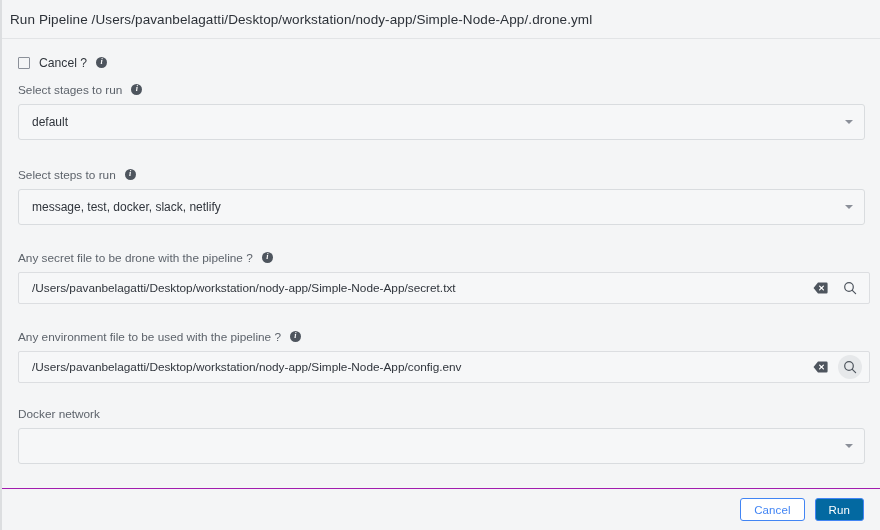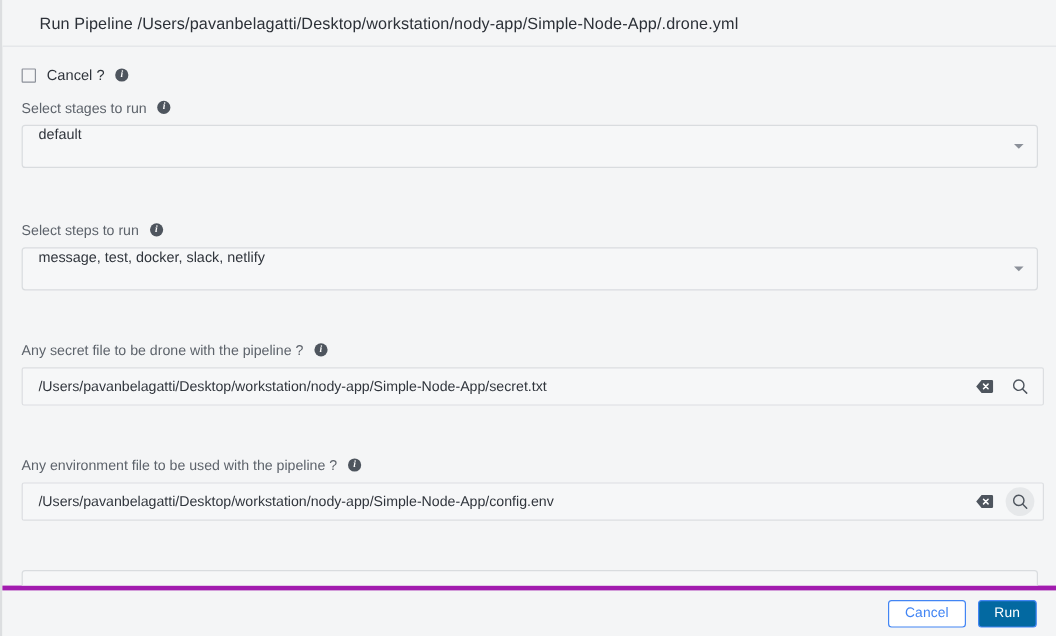--- a/index.html
+++ b/index.html
@@ -26,21 +26,21 @@
     flex-direction: column;
   }
 
   
   .dialog-header {
     height: 39px;
     min-height: 39px;
     box-sizing: border-box;
     display: flex;
     align-items: center;
-    padding: 0 31px;
+    padding: 0 8px;
     background: #f4f5f6;
     border-bottom: 1px solid #e2e4e6;
   }
   .dialog-title {
     font-size: 13.5px;
     color: #2c3138;
     letter-spacing: 0.1px;
     white-space: nowrap;
   }
 
@@ -75,21 +75,21 @@
 
   .field-label {
     font-size: 11.8px;
     color: #5d636b;
     display: flex;
     align-items: center;
     margin-bottom: 7px;
     line-height: 14px;
   }
   .field-block {
-    margin-bottom: 21px;
+    margin-bottom: 4px;
   }
 
   .info-icon {
     display: inline-flex;
     align-items: center;
     justify-content: center;
     width: 11px;
     height: 11px;
     border-radius: 50%;
     background: #4e555e;
@@ -108,21 +108,21 @@
 
   
   .select-ctl {
     position: relative;
     height: 36px;
     box-sizing: border-box;
     background: #f6f7f8;
     border: 1px solid #d9dcdf;
     border-radius: 3px;
     display: flex;
-    align-items: flex-start;
+    align-items: center;
     padding: 0 26px 0 13px;
     width: 847px;
   }
   .select-ctl.tall {
     height: 36px;
   }
   .select-value {
     font-size: 12px;
     color: #30353c;
     white-space: nowrap;
@@ -181,21 +181,21 @@
     background: #e6e8ea;
   }
   .clear-icon svg { display: block; }
   .search-icon svg { display: block; }
 
   
   .dialog-footer {
     height: 42px;
     min-height: 42px;
     box-sizing: border-box;
-    border-top: 4px solid #a21caf;
+    border-top: 1px solid #a21caf;
     display: flex;
     align-items: center;
     justify-content: flex-end;
     padding: 0 16px;
     gap: 10px;
     background: #f4f5f6;
   }
   .btn {
     font-size: 11.5px;
     border-radius: 3px;
@@ -327,20 +327,23 @@
               </svg>
             </span>
           </div>
         </div>
       </div>
     </div>
 
     <div style="height:20px"></div>
 
     <div class="field-block">
+      <div class="field-label">
+        <span>Docker network</span>
+      </div>
       <div class="select-ctl tall">
         <div class="select-value"></div>
         <span class="select-caret"></span>
       </div>
     </div>
 
   </div>
 
   <div class="dialog-footer">
     <div class="btn btn-cancel">Cancel</div>

